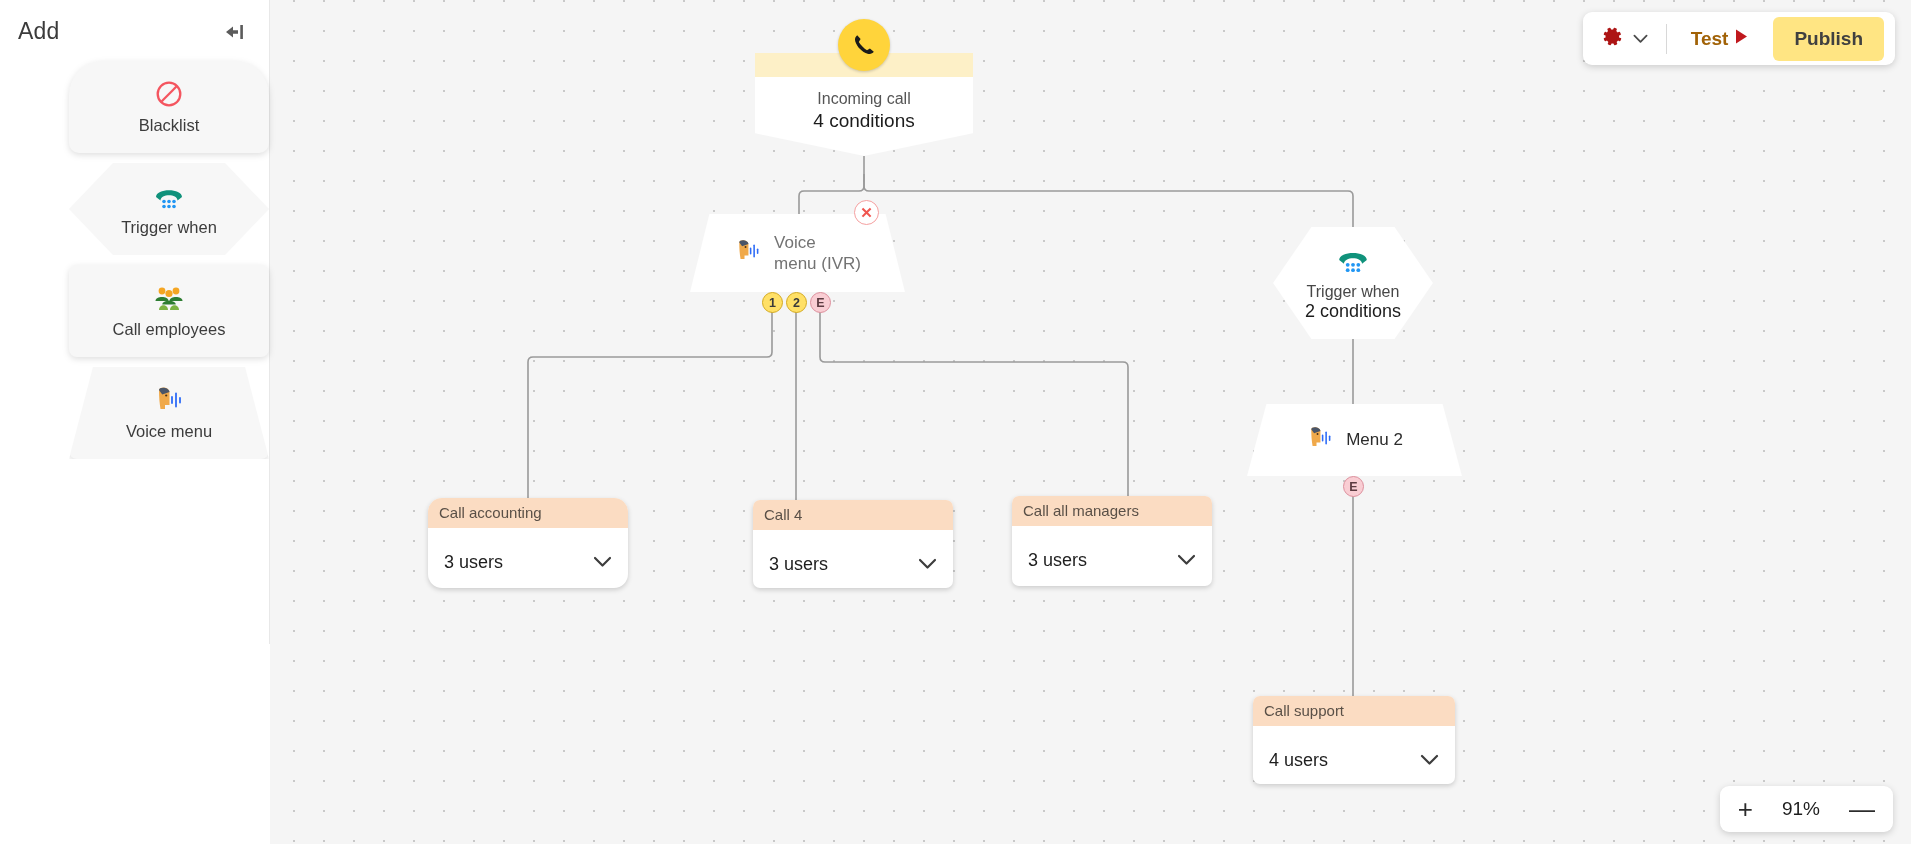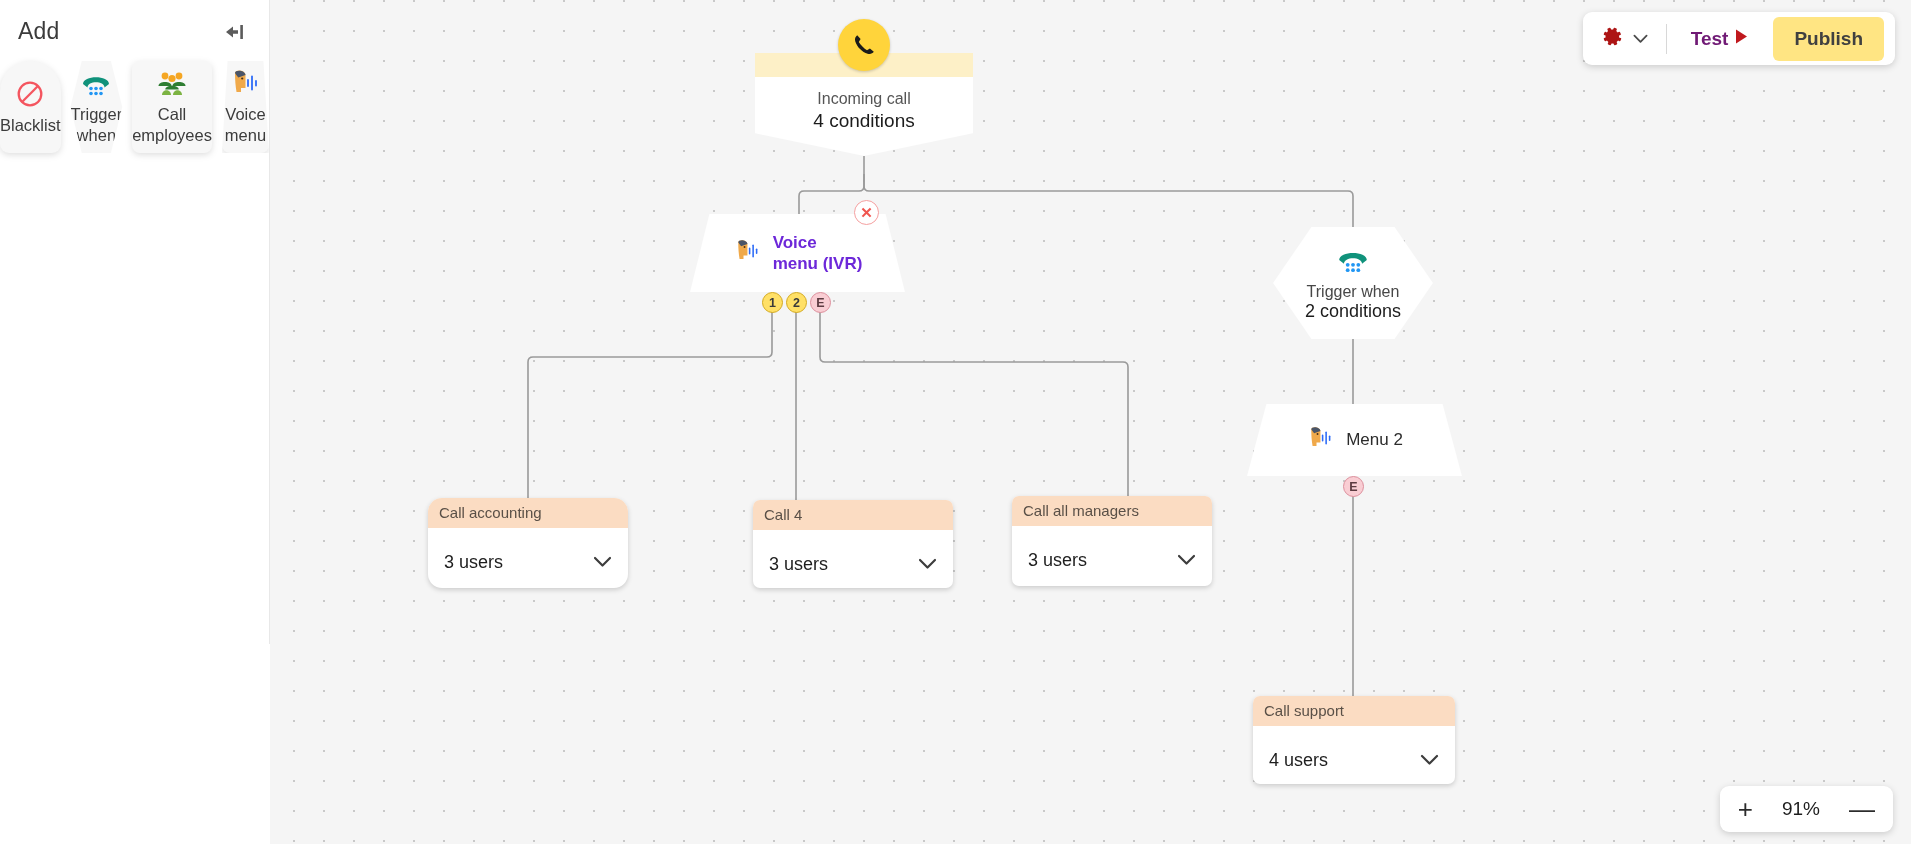--- a/index.html
+++ b/index.html
@@ -20,21 +20,21 @@
     border-right: 1px solid #e8e8e8;
     z-index: 30;
   }
   #sidebar-header {
     display: flex; align-items: center; justify-content: space-between;
     padding: 18px 22px 10px 18px;
   }
   #sidebar-title { font-size: 23px; color: #3b3b3b; font-weight: 400; letter-spacing: .2px; }
   #collapse-btn { width: 26px; height: 26px; display: flex; align-items: center; justify-content: center; cursor: pointer; }
 
-  .palette { padding: 6px 0 0 0; display: flex; flex-direction: row; align-items: flex-end; gap: 10px; }
+  .palette { padding: 6px 0 0 0; display: flex; flex-direction: column; align-items: flex-end; gap: 10px; }
   .pal-item {
     position: relative;
     width: 200px; height: 92px;
     background: #f7f7f7;
     display: flex; flex-direction: column; align-items: center; justify-content: center;
     cursor: pointer;
     filter: drop-shadow(0 2px 3px rgba(0,0,0,.13));
     color: #3c3c3c;
     font-size: 16.5px;
     text-align: center;
@@ -70,21 +70,21 @@
     box-shadow: 0 2px 7px rgba(0,0,0,.17);
     display: flex; align-items: center;
     padding: 0 11px 0 18px;
     gap: 10px;
     z-index: 25;
   }
   #settings-group { display: flex; align-items: center; gap: 9px; cursor: pointer; padding-right: 8px;}
   #tb-divider { width: 1px; height: 30px; background: #d8d8d8; }
   #test-btn {
     display: flex; align-items: center; gap: 6px;
-    color: #701a75; font-size: 19px; font-weight: 700;
+    color: #a16207; font-size: 19px; font-weight: 700;
     padding: 6px 14px; cursor: pointer;
   }
   #publish-btn {
     background: #ffe583; color: #404040;
     font-size: 19px; font-weight: 700;
     border: none; border-radius: 6px;
     padding: 11px 21px; cursor: pointer;
     font-family: inherit;
   }
 
@@ -123,21 +123,21 @@
   }
 
   
   .trapnode {
     background: #fff;
     clip-path: polygon(9% 0%, 91% 0%, 100% 100%, 0% 100%);
     filter: drop-shadow(0 2px 4px rgba(0,0,0,.16));
     display: flex; align-items: center; justify-content: center; gap: 12px;
   }
   #node-ivr { left: 420px; top: 214px; width: 215px; height: 78px; }
-  #node-ivr .txt { font-size: 17px; color: #6d28d9; line-height: 1.25; font-weight: bold; }
+  #node-ivr .txt { font-size: 17px; color: #737373; line-height: 1.25; }
   #node-menu2 { left: 977px; top: 404px; width: 215px; height: 72px; }
   #node-menu2 .txt { font-size: 17px; color: #2c2c2c; }
 
   #delete-ivr {
     position: absolute; left: 584px; top: 200px;
     width: 25px; height: 25px; border-radius: 50%;
     background: #fff; border: 1.6px solid #f5a0a0;
     display: flex; align-items: center; justify-content: center;
     color: #f0554f; font-size: 15px; font-weight: 700; cursor: pointer; z-index: 8;
     line-height: 1;

